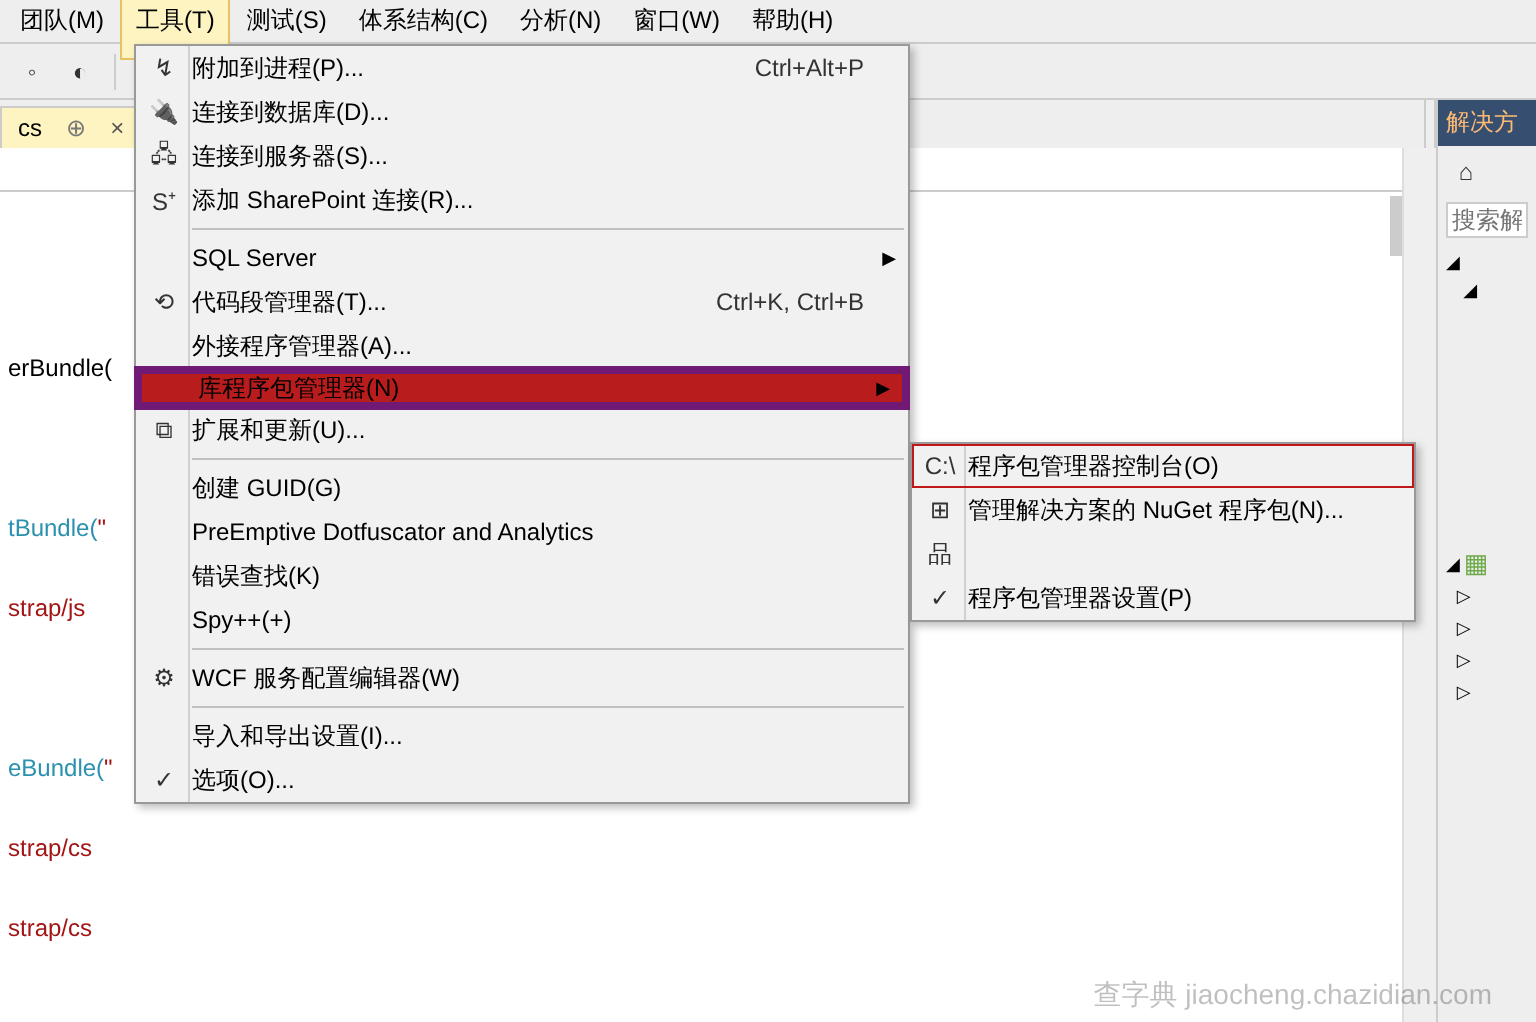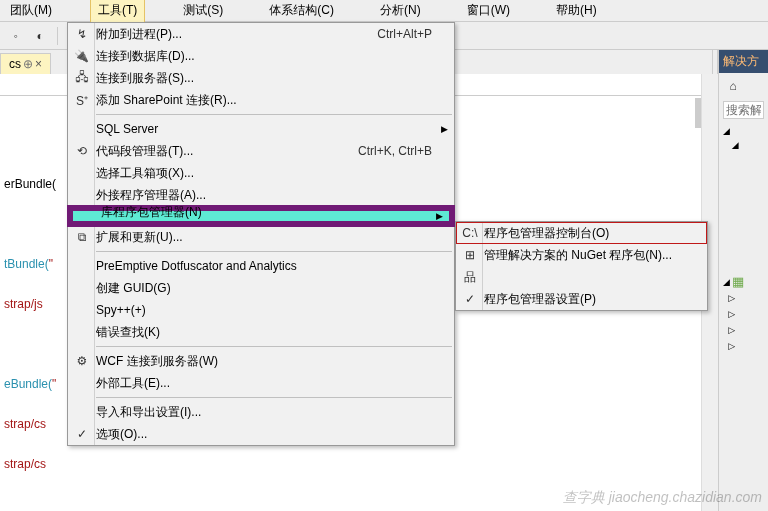--- a/index.html
+++ b/index.html
@@ -1,29 +1,29 @@
 <!DOCTYPE html>
 <html><head>
 <meta charset="utf-8">
 <style>
 * { margin: 0; padding: 0; box-sizing: border-box; font-family: "Microsoft YaHei", "SimSun", sans-serif; font-size: 12px; }
 body { background: #fff; width: 768px; height: 511px; overflow: hidden; position: relative; }
 
-.menubar { height: 22px; background: #eee; border-bottom: 1px solid #ccc; display: flex; align-items: center; padding-left: 2px; gap: 30px; }
+.menubar { height: 22px; background: #eee; border-bottom: 1px solid #ccc; display: flex; align-items: center; padding-left: 2px; }
 .menubar-item { padding: 3px 8px; cursor: default; }
 .menubar-item.active { background: #fdf4c1; border: 1px solid #e5c365; padding: 10px 7px; text-align: right; }
 
 .toolbar { height: 28px; background: #eee; border-bottom: 1px solid #ccc; display: flex; align-items: center; padding: 0 6px; gap: 4px; }
 .tb-btn { width: 20px; height: 20px; display: flex; align-items: center; justify-content: center; color: #333; }
 .tb-sep { width: 1px; height: 18px; background: #ccc; margin: 0 3px; }
 
 .workspace { display: flex; height: calc(100% - 50px); }
 .editor-area { flex: 1; background: #fff; position: relative; }
 .tabstrip { height: 24px; background: #eee; display: flex; align-items: flex-end; }
-.tab { background: #fdf4c1; border: 1px solid #ccc; border-bottom: none; padding: 3px 8px; display: flex; align-items: flex-start; gap: 2px; }
+.tab { background: #fdf4c1; border: 1px solid #ccc; border-bottom: none; padding: 3px 8px; display: flex; align-items: flex-start; gap: 12px; }
 .tab-pin { color: #777; }
 .tab-close { color: #555; }
 
 .code { padding: 6px 0 0 4px; font-family: Consolas, monospace; font-size: 13px; line-height: 20px; white-space: pre; }
 .code .id { color: #2b91af; }
 .code .str { color: #a31515; }
 .code-line { padding-left: 0; }
 .code-top-bar { height: 22px; border-bottom: 1px solid #ccc; background: #fff; margin-bottom: 52px; }
 
 .right-panel { width: 50px; background: #eee; border-left: 1px solid #ccc; display: flex; flex-direction: column; }
@@ -34,31 +34,31 @@
 .tree { padding: 4px; }
 .tree-item { display: flex; align-items: center; gap: 2px; padding: 1px 0; }
 .tri { font-size: 9px; }
 .grn { color: #6faa4c; font-size: 13px; }
 
 
 .menu { position: absolute; background: #f1f1f1; border: 1px solid #999; box-shadow: 2px 2px 4px rgba(0,0,0,0.25); }
 .menu-tools { left: 67px; top: 22px; width: 388px; }
 .menu-sub { left: 455px; top: 221px; width: 253px; }
 .menu-row { display: flex; align-items: center; height: 22px; padding: 0 22px 0 0; cursor: default; position: relative; }
-.menu-row.hl { background: #5eead4; border: 6px solid #701a75; margin: -1px; align-items: flex-end; }
+.menu-row.hl { background: #b91c1c; border: 4px solid #701a75; margin: -1px; }
 .menu-row.selected { outline: 1px solid #c01818; outline-offset: -1px; }
 .menu-icon-col { width: 28px; display: flex; justify-content: center; align-items: center; }
 .menu-icon-col .mi { font-size: 12px; color: #333; }
 .menu-label { flex: 1; white-space: nowrap; overflow: hidden; }
 .menu-shortcut { color: #333; padding-left: 20px; }
 .menu-arrow { position: absolute; right: 6px; font-size: 9px; }
 .menu-sep { height: 1px; background: #c0c0c0; margin: 3px 2px 3px 28px; }
 .menu-gutter { position: absolute; left: 26px; top: 0; bottom: 0; width: 1px; background: #d0d0d0; }
 
-.watermark { position: absolute; right: 6px; bottom: 4px; color: rgba(0,0,0,0.25); font-size: 14px; font-style: italic; }
+.watermark { position: absolute; right: 22px; bottom: 4px; color: rgba(0,0,0,0.25); font-size: 14px; }
 .scrollbar-v { position: absolute; right: 50px; top: 74px; bottom: 0; width: 17px; background: #efefef; border-left: 1px solid #ddd; }
 .scroll-tiny { width: 6px; height: 30px; background: #ccc; position: absolute; right: 67px; top: 98px; }
 .split-bar { width: 6px; background: #eee; border-left: 1px solid #ccc; border-right: 1px solid #ccc; }
 </style>
 </head>
 <body>
 
 <div class="menubar">
   <div class="menubar-item">团队(M)</div>
   <div class="menubar-item active">工具(T)</div>
@@ -166,64 +166,56 @@
       </div>
       <div class="menu-row">
         <span class="menu-icon-col">
           <span class="mi">⟲</span>
         </span>
         <span class="menu-label">代码段管理器(T)...</span>
         <span class="menu-shortcut">Ctrl+K, Ctrl+B</span>
       </div>
       <div class="menu-row">
         <span class="menu-icon-col"></span>
-        <span class="menu-label">选择工具箱项(X)...</span>
-      </div>
-      <div class="menu-row">
-        <span class="menu-icon-col"></span>
         <span class="menu-label">外接程序管理器(A)...</span>
       </div>
       <div class="menu-row hl">
         <span class="menu-icon-col"></span>
         <span class="menu-label">库程序包管理器(N)</span>
         <span class="menu-arrow">▶</span>
       </div>
       <div class="menu-row">
         <span class="menu-icon-col">
           <span class="mi">⧉</span>
         </span>
         <span class="menu-label">扩展和更新(U)...</span>
       </div>
       <div class="menu-sep"></div>
       <div class="menu-row">
         <span class="menu-icon-col"></span>
+        <span class="menu-label">创建 GUID(G)</span>
+      </div>
+      <div class="menu-row">
+        <span class="menu-icon-col"></span>
         <span class="menu-label">PreEmptive Dotfuscator and Analytics</span>
       </div>
       <div class="menu-row">
         <span class="menu-icon-col"></span>
-        <span class="menu-label">创建 GUID(G)</span>
+        <span class="menu-label">错误查找(K)</span>
       </div>
       <div class="menu-row">
         <span class="menu-icon-col"></span>
         <span class="menu-label">Spy++(+)</span>
       </div>
-      <div class="menu-row">
-        <span class="menu-icon-col"></span>
-        <span class="menu-label">错误查找(K)</span>
-      </div>
       <div class="menu-sep"></div>
       <div class="menu-row">
         <span class="menu-icon-col">
           <span class="mi">⚙</span>
         </span>
-        <span class="menu-label">WCF 连接到服务器(W)</span>
-      </div>
-      <div class="menu-row">
-        <span class="menu-icon-col"></span>
-        <span class="menu-label">外部工具(E)...</span>
+        <span class="menu-label">WCF 服务配置编辑器(W)</span>
       </div>
       <div class="menu-sep"></div>
       <div class="menu-row">
         <span class="menu-icon-col"></span>
         <span class="menu-label">导入和导出设置(I)...</span>
       </div>
       <div class="menu-row">
         <span class="menu-icon-col">
           <span class="mi">✓</span>
         </span>

